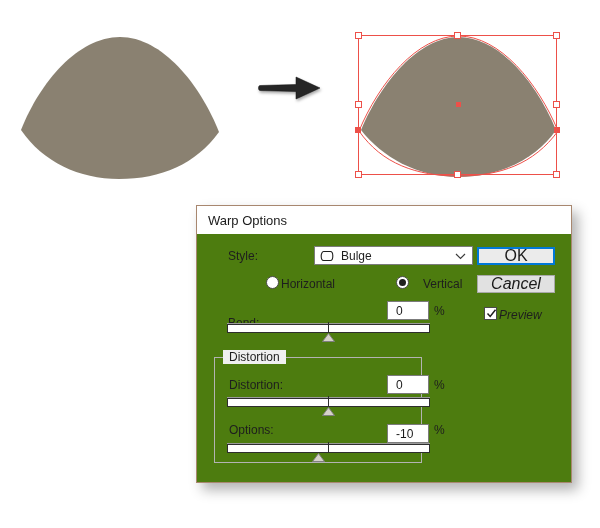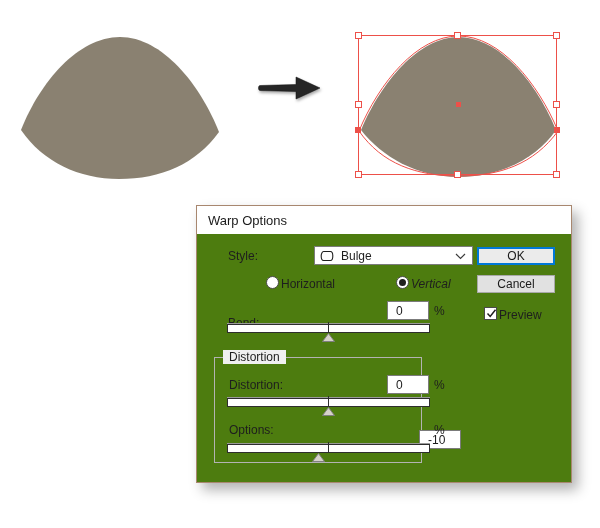--- a/index.html
+++ b/index.html
@@ -78,24 +78,24 @@
     position:absolute; left:17px; top:151px; width:208px; height:106px;
     border:1px solid #b3b3b3; box-sizing:border-box;
   }
   .groupbox .legend {
     position:absolute; left:8px; top:-8px; background:#f0f0f0; padding:0 6px;
   }
 
   .btn {
     position:absolute; left:280px; width:78px; height:18px; box-sizing:border-box;
     display:flex; align-items:center; justify-content:center;
-    font-size:12px; color:#1a1a1a; cursor:default;
+    font-size:16px; color:#1a1a1a; cursor:default;
   }
   #ok-btn { top:41px; background:#ebebeb; border:2px solid var(--accent); }
-  #cancel-btn { top:69px; background:#e1e1e1; border:1px solid #a9a9a9; }
+  #cancel-btn { top:69px; background:#e1e1e1; border:1px solid #a9a9a9;font-style:italic; }
 
   .checkbox {
     position:absolute; left:287px; top:101px; width:13px; height:13px;
     background:#ffffff; border:1px solid #4a4a4a; box-sizing:border-box;
   }
 </style>
 </head>
 <body>
 
 <div id="stage" style="--red:#ED5049; --accent:#0078D7;">
@@ -144,21 +144,21 @@
       <svg class="chevron" width="11" height="7" viewBox="0 0 11 7">
         <polyline points="1,1 5.5,5.5 10,1" fill="none" stroke="#3c3c3c" stroke-width="1.2"></polyline>
       </svg>
     </div>
 
     <div class="radio" style="left:69px; top:70px;"></div>
     <span class="lbl" style="left:84px; top:71px;">Horizontal</span>
     <div class="radio" style="left:199px; top:70px;">
       <div class="dot"></div>
     </div>
-    <span class="lbl" style="left:214px; top:71px;font-style:italic;">Vertical</span>
+    <span class="lbl" style="left:226px; top:71px;">Vertical</span>
 
     <span class="lbl" style="left:31px; top:110px;">Bend:</span>
     <input class="numbox" style="left: 190px; top: 95px;" value="0">
     <span class="lbl" style="left:237px; top:98px;">%</span>
     <div class="slider" style="left:30px; top:118px;">
       <div class="tick"></div>
       <svg class="thumb" viewBox="0 0 13 9" style="left: calc(50% - 6.5px);">
         <polygon points="6.5,0.5 12.5,8.5 0.5,8.5" fill="#d6d2ca" stroke="#7f7f7f" stroke-width="1"></polygon>
       </svg>
     </div>
@@ -171,35 +171,35 @@
     <input class="numbox" style="left: 190px; top: 169px;" value="0">
     <span class="lbl" style="left:237px; top:172px;">%</span>
     <div class="slider" style="left:30px; top:192px;">
       <div class="tick"></div>
       <svg class="thumb" viewBox="0 0 13 9" style="left: calc(50% - 6.5px);">
         <polygon points="6.5,0.5 12.5,8.5 0.5,8.5" fill="#d6d2ca" stroke="#7f7f7f" stroke-width="1"></polygon>
       </svg>
     </div>
 
     <span class="lbl" style="left:32px; top:217px;">Options:</span>
-    <input class="numbox" style="left: 190px; top: 224px; margin-left: 32px;" value="-10">
+    <input class="numbox" style="left: 190px; top: 218px;" value="-10">
     <span class="lbl" style="left:237px; top:217px;">%</span>
     <div class="slider" style="left:30px; top:238px;">
       <div class="tick"></div>
       <svg class="thumb" viewBox="0 0 13 9" style="left: calc(45% - 6.5px);">
         <polygon points="6.5,0.5 12.5,8.5 0.5,8.5" fill="#d6d2ca" stroke="#7f7f7f" stroke-width="1"></polygon>
       </svg>
     </div>
 
     <div id="ok-btn" class="btn">
       <span>OK</span>
     </div>
     <div id="cancel-btn" class="btn">
       <span>Cancel</span>
     </div>
     <div class="checkbox">
       <svg width="11" height="11" viewBox="0 0 11 11" style="margin:0 0 0 0.5px">
         <polyline points="1.5,5.5 4.2,8.4 9.5,1.8" fill="none" stroke="#1f1f1f" stroke-width="1.5"></polyline>
       </svg>
     </div>
-    <span class="lbl" style="left:302px; top:102px;">Preview</span>
+    <span class="lbl" style="left:302px; top:102px;font-style:italic;">Preview</span>
   </div>
 </div>
 
 </body></html>

